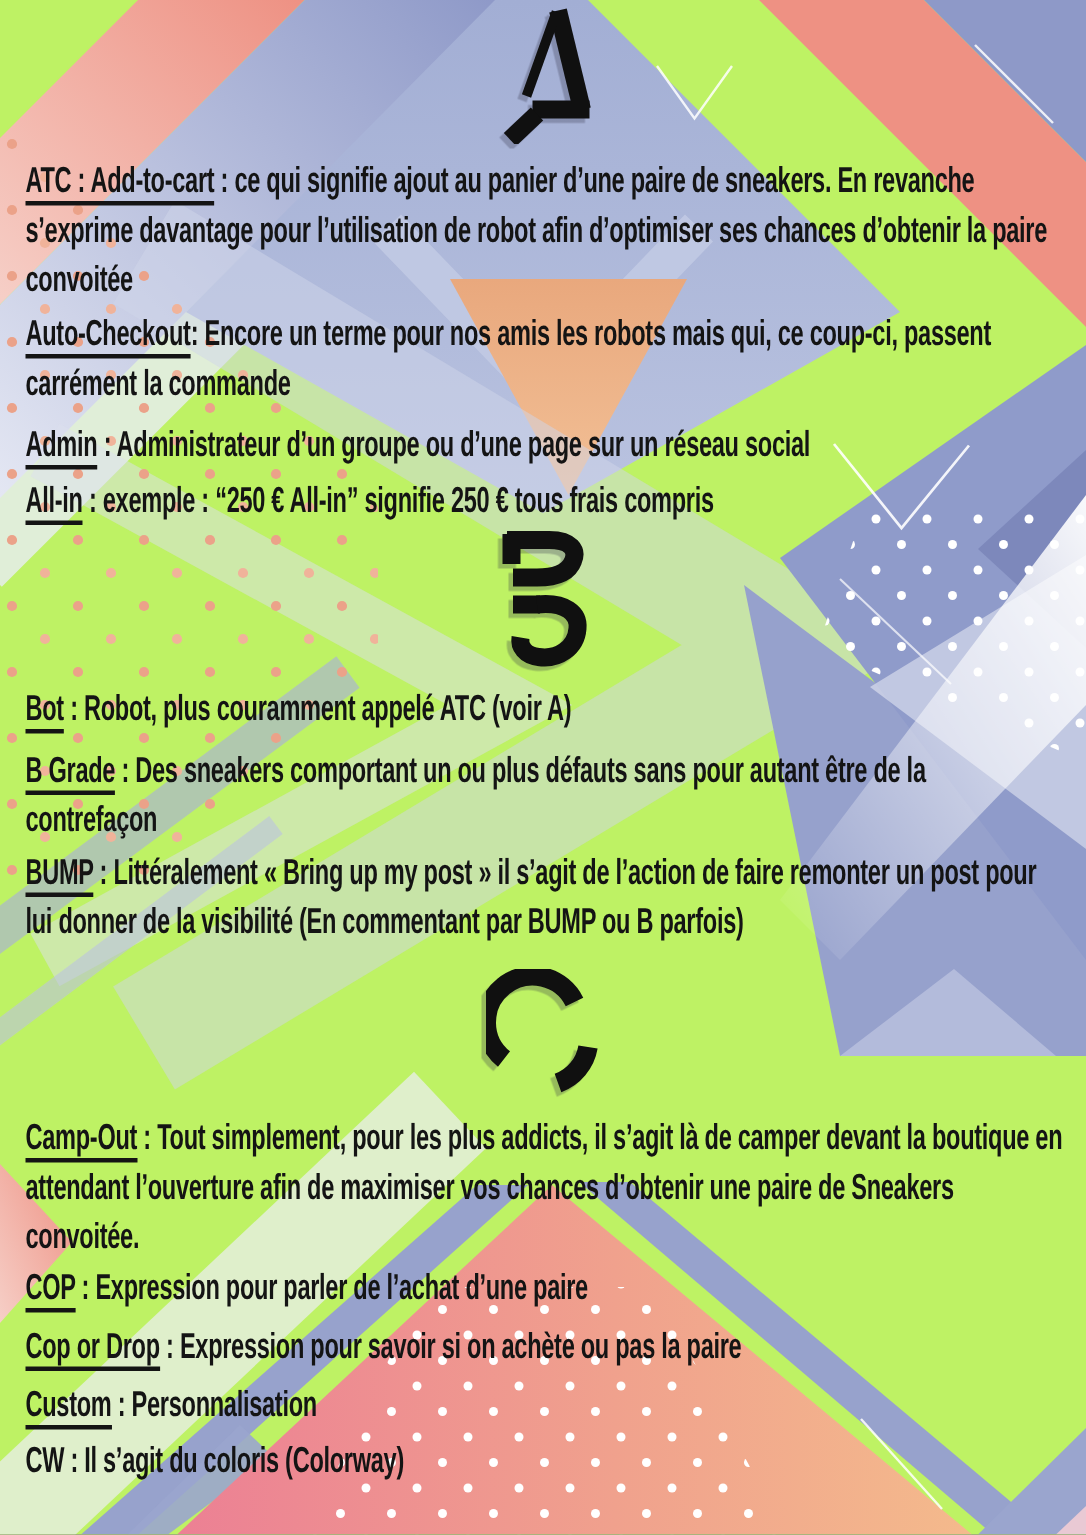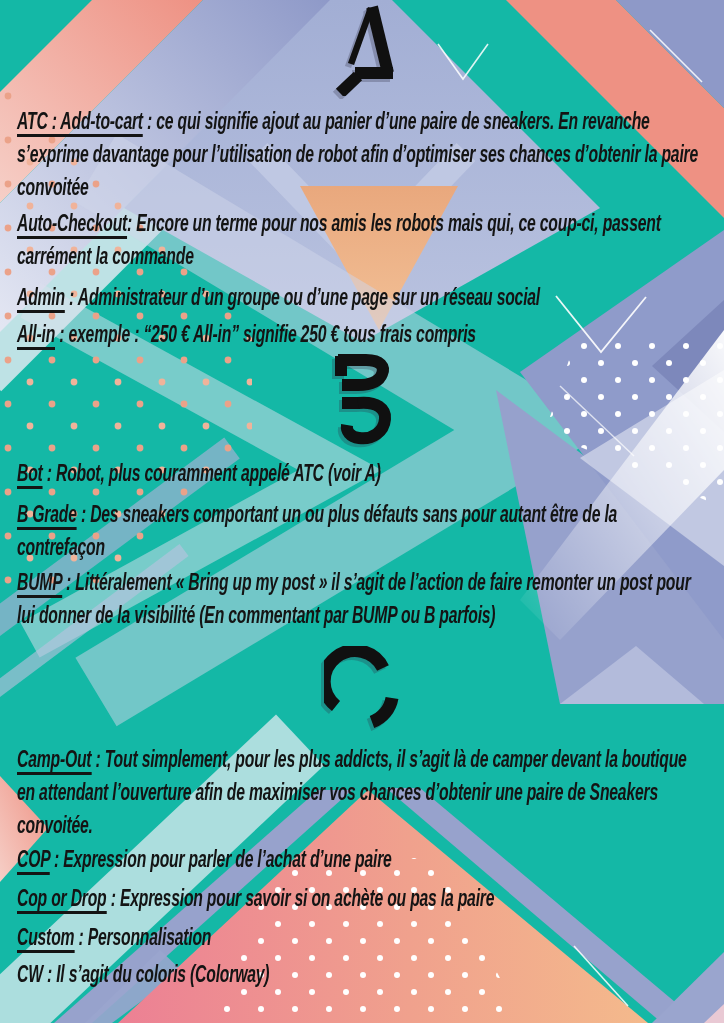--- a/index.html
+++ b/index.html
@@ -1,17 +1,17 @@
 <!DOCTYPE html>
 <html><head>
 <meta charset="utf-8">
 <style>
   html,body{margin:0;padding:0;background:#888;}
-  .page{position:relative;width:724px;height:1023px;overflow:hidden;background:#14b8a6;
-        font-family:"Liberation Sans",sans-serif;font-style:italic;}
+  .page{position:relative;width:724px;height:1023px;overflow:hidden;background:#bef264;
+        font-family:"Liberation Sans",sans-serif;}
   .bg{position:absolute;left:0;top:0;z-index:0;}
   .content{position:absolute;left:0;top:0;width:724px;height:1023px;z-index:1;}
   .letter{position:absolute;left:363px;transform:translateX(-50%);}
   .letter svg{filter:drop-shadow(-3px 3px 0 rgba(45,45,70,.28));}
   .entry{position:absolute;left:17px;width:1056px;margin:0;
          font-weight:700;font-size:24px;line-height:33px;letter-spacing:-0.3px;color:#141414;
          transform:scaleX(.655);transform-origin:0 0;}
   .term{border-bottom:3px solid #141414;}
   .term.no-underline{border-bottom:none;}
 </style>

